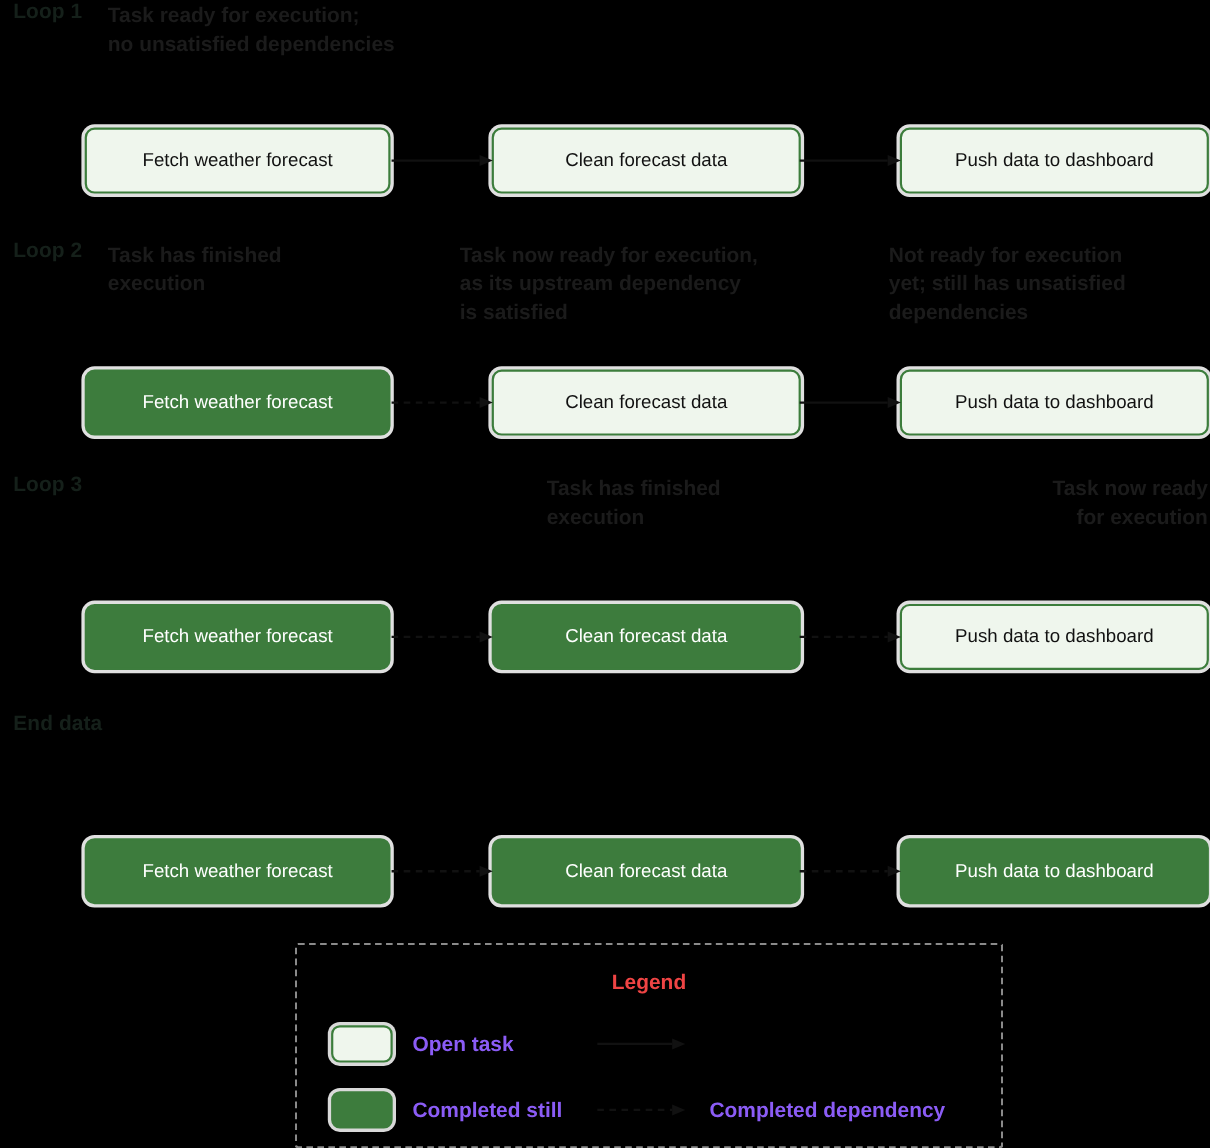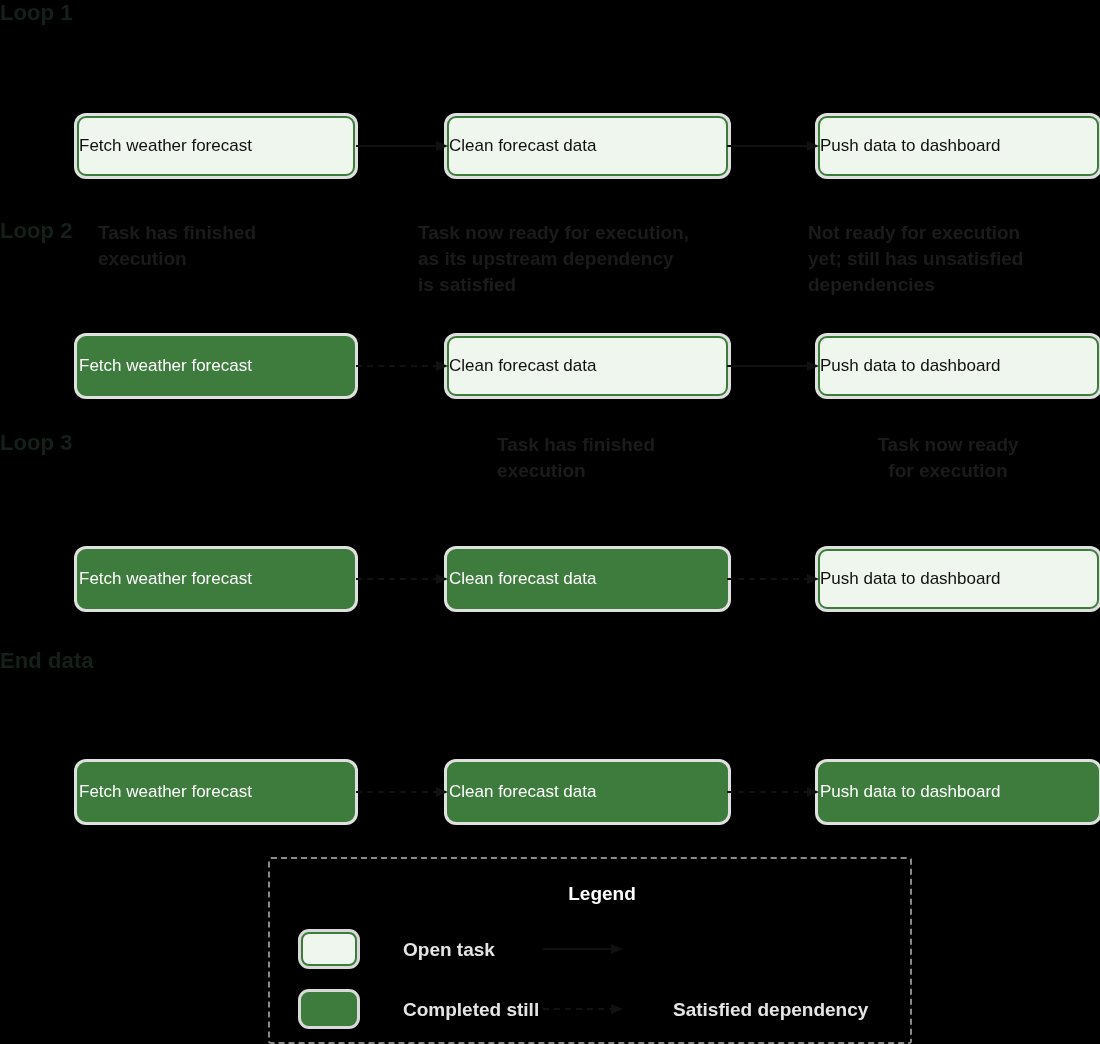--- a/index.html
+++ b/index.html
@@ -14,46 +14,47 @@
     position: relative;
     width: 1100px;
     height: 1044px;
     background: #000000;
     overflow: hidden;
   }
 
   
   .row-label {
     position: absolute;
-    left: 0px;
-    font-size: 22px;
+    left: 12px;
+    font-size: 19px;
     font-weight: bold;
     color: #15201a;
     letter-spacing: 0.1px;
     white-space: nowrap;
   }
 
   
   .note {
     position: absolute;
     font-size: 19px;
     font-weight: bold;
     color: #1b1b1b;
     line-height: 26px;
     white-space: pre-line;
   }
-  .note.right-align { text-align: center; }
+  .note.right-align { text-align: right; }
 
   
   .task-box {
     position: absolute;
     height: 60px;
     border-radius: 9px;
     display: flex;
     align-items: center;
+    justify-content: center;
     box-sizing: border-box;
     font-size: 17px;
     line-height: 20px;
     box-shadow: 0 0 0 3px rgba(255,255,255,0.88);
   }
   .task-box.open {
     background: #eff6ed;
     border: 2px solid #3c7d3c;
     color: #111111;
   }
@@ -77,58 +78,59 @@
     top: 857px;
     width: 644px;
     height: 187px;
     border: 2px dashed #8a8a8a;
     border-radius: 3px;
     box-sizing: border-box;
   }
   #legend-title {
     position: absolute;
     top: 24px;
-    left: 12px;
+    left: 0;
     width: 100%;
     text-align: center;
     font-size: 19px;
     font-weight: bold;
-    color: #ffffff;
+    color: #ef4444;
   }
   .legend-swatch {
     position: absolute;
     width: 56px;
     height: 34px;
     border-radius: 8px;
     box-sizing: border-box;
     box-shadow: 0 0 0 3px rgba(255,255,255,0.85);
   }
   .legend-swatch.open { background: #eff6ed; border: 2px solid #3c7d3c; }
   .legend-swatch.done { background: #3d7c3d; border: 2px solid #3d7c3d; }
   .legend-text {
     position: absolute;
     font-size: 19px;
     font-weight: bold;
-    color: #e5e5e5;
+    color: #8b5cf6;
     white-space: nowrap;
-    margin-left: 28px;
   }
   .legend-arrow { position: absolute; }
   .legend-arrow svg { display: block; overflow: visible; }
 </style>
 </head>
 <body>
 
 <div id="canvas">
 
   <div class="row-label" style="top:0px;">Loop 1</div>
   <div class="row-label" style="top:218px;">Loop 2</div>
   <div class="row-label" style="top:430px;">Loop 3</div>
   <div class="row-label" style="top:648px;">End data</div>
 
+  <div class="note" style="left:98px; top:2px; width:350px;">Task ready for execution;
+no unsatisfied dependencies</div>
 
   <div class="note" style="left:98px; top:220px; width:320px;">Task has finished
 execution</div>
   <div class="note" style="left:808px; top:220px; width:290px;">Not ready for execution
 yet; still has unsatisfied
 dependencies</div>
   <div class="note" style="left:418px; top:220px; width:360px;">Task now ready for execution,
 as its upstream dependency
 is satisfied</div>
 
@@ -240,16 +242,16 @@
           <polygon points="68,2 80,7 68,12" fill="#111111"></polygon>
         </svg>
     </div>
 
     <div class="legend-arrow" style="left:273px; top:143px;">
       <svg width="80" height="14" viewBox="0 0 80 14">
           <line x1="0" y1="7" x2="68" y2="7" stroke="#111111" stroke-width="2.2" stroke-dasharray="6 5"></line>
           <polygon points="68,2 80,7 68,12" fill="#111111"></polygon>
         </svg>
     </div>
-    <div class="legend-text" style="left:375px; top:140px;">Satisfied dependency</div>
+    <div class="legend-text" style="left:375px; top:140px;">Completed dependency</div>
   </div>
 
 </div>
 
 </body></html>

